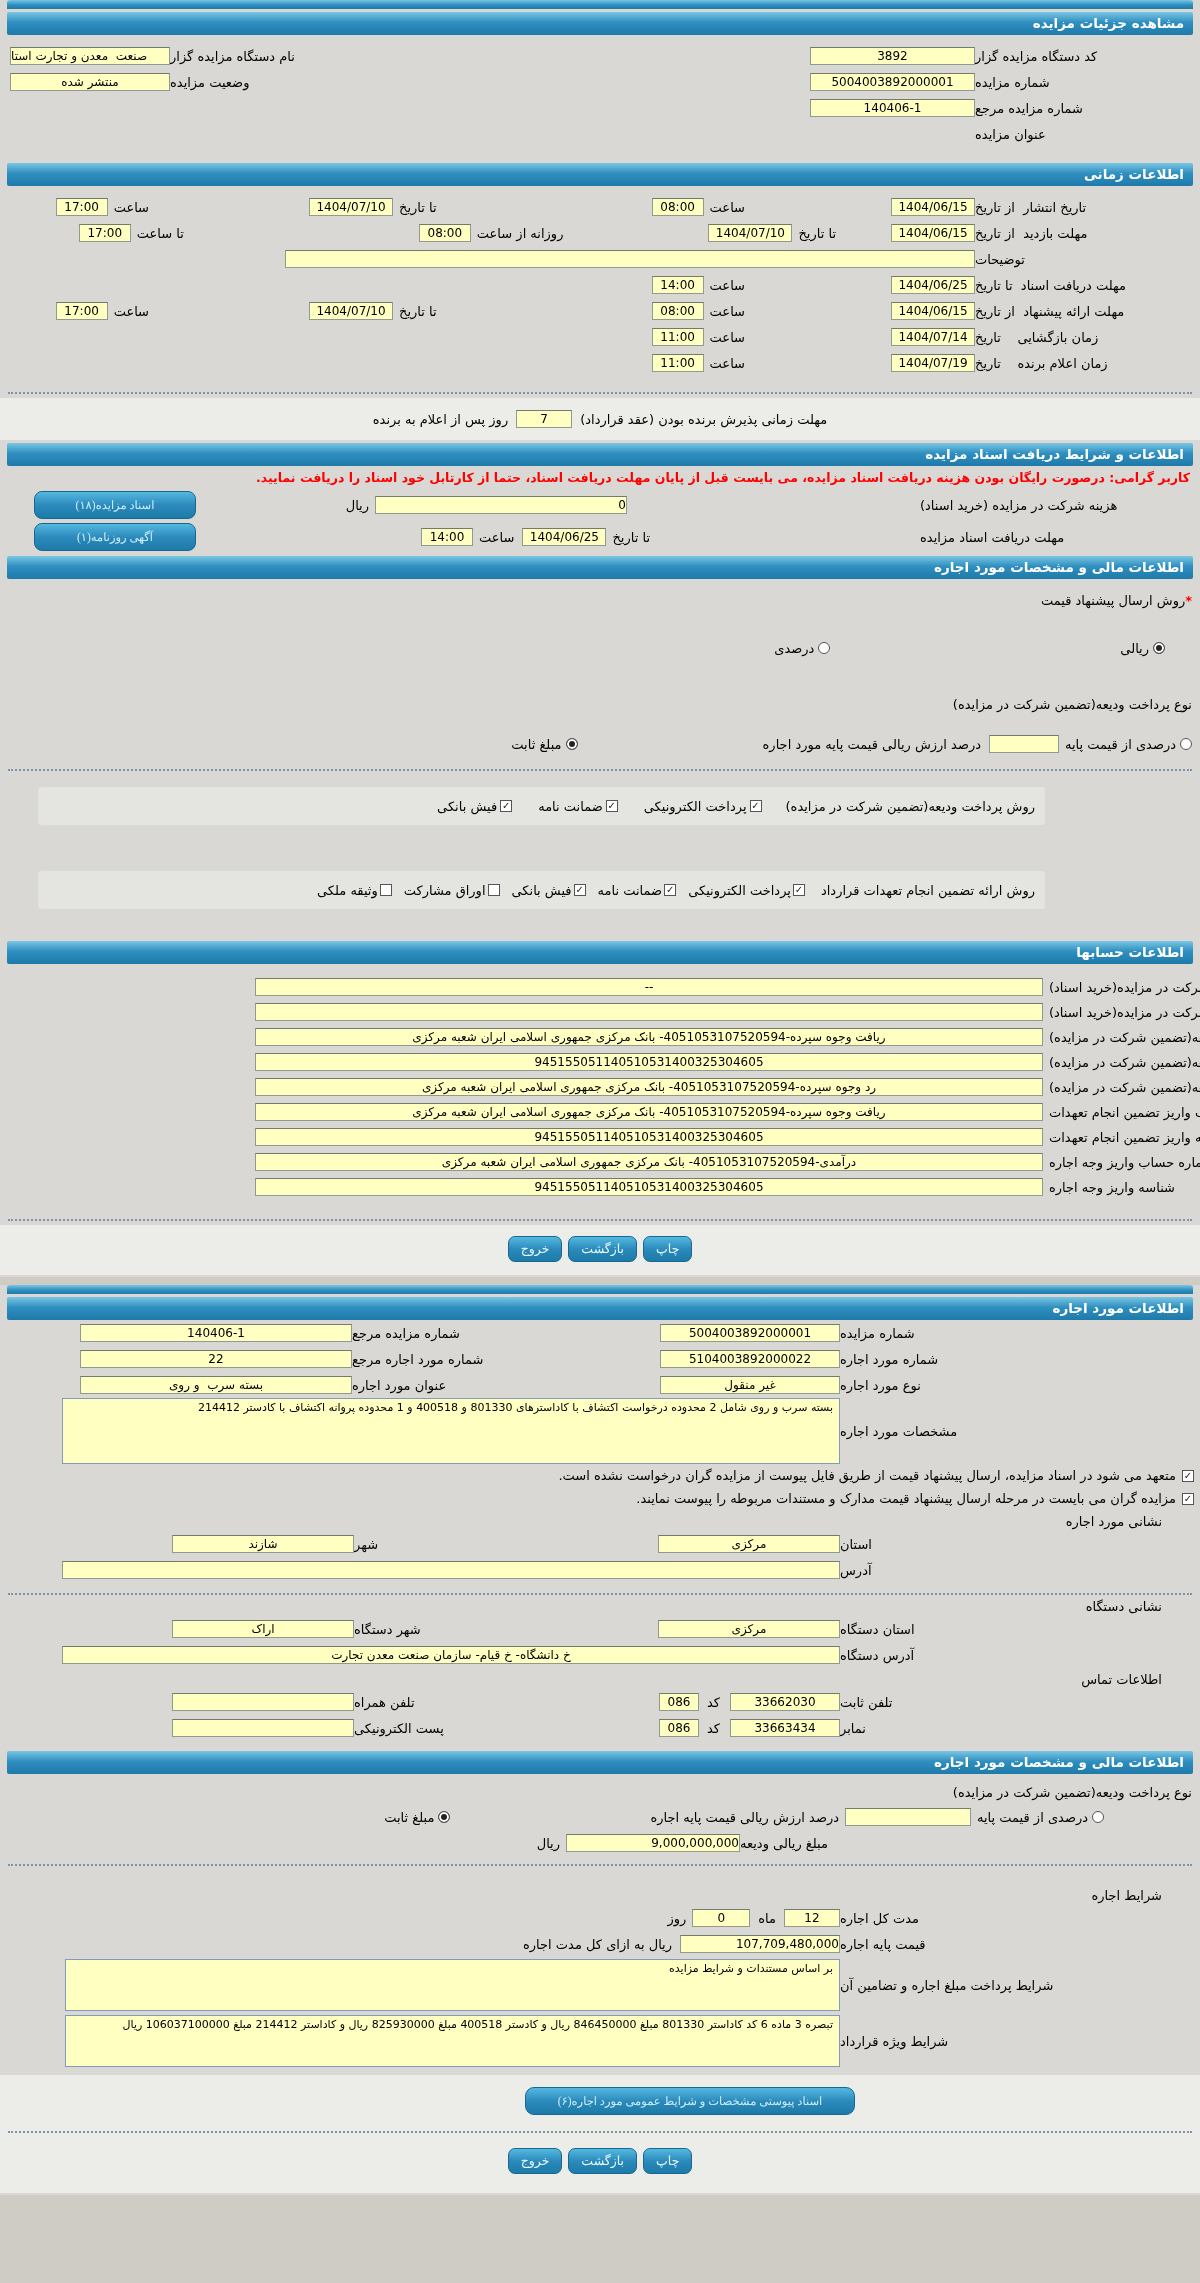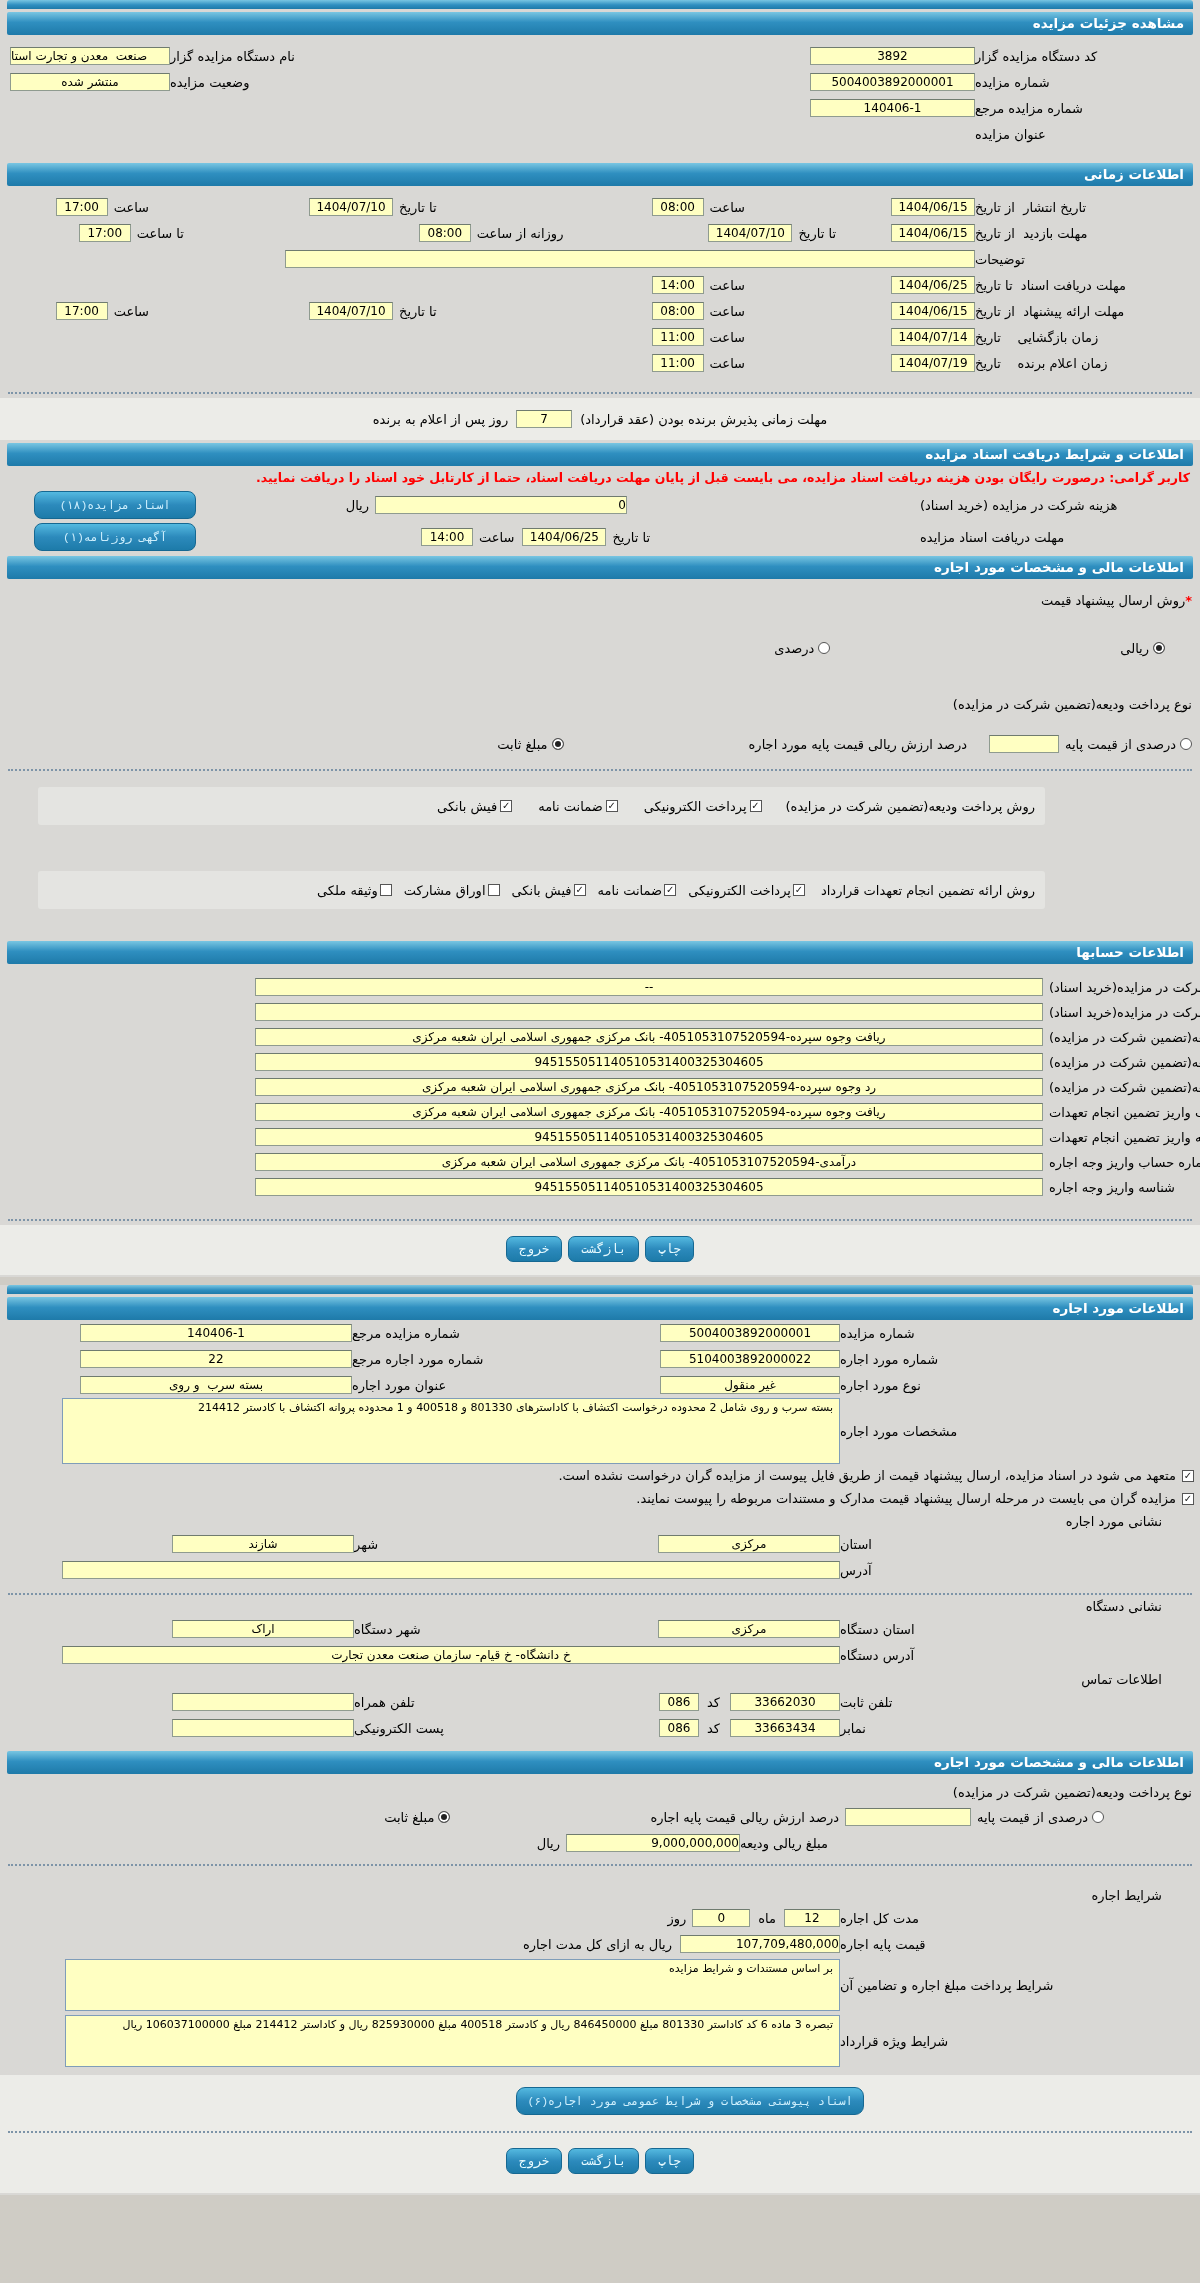--- a/index.html
+++ b/index.html
@@ -21,21 +21,21 @@
       font-size:11px;line-height:14px;padding:2px 6px;text-align:right;white-space:pre-wrap;}
   .w84{width:84px}.w52{width:52px}.w56{width:56px}.w70{width:70px}
   .rd{display:inline-block;width:12px;height:12px;border-radius:50%;background:#fff;
       border:1px solid #555;box-sizing:border-box;flex:none;}
   .rd.on{box-shadow:inset 0 0 0 2px #fff;background:#222;}
   .ck{display:inline-block;width:12px;height:12px;background:#fff;border:1px solid #555;
       box-sizing:border-box;font-size:10px;line-height:10px;text-align:center;color:#222;flex:none;}
   .ck.on::after{content:"\2713";}
   .btn{display:inline-block;background:linear-gradient(#54b9e0,#2c8abc 50%,#1d7ba9);
        color:#e8fbff;border:1px solid #166892;border-radius:7px;padding:4px 12px;
-       font-size:12.5px;font-family:Liberation Mono, monospace;cursor:pointer;}
+       font-size:12.5px;font-family:Liberation Serif, serif;cursor:pointer;}
   .sbtn{width:162px;text-align:center;border-radius:8px;padding:6px 4px;font-size:11.5px;color:#cdeffd;}
   .dots{border-top:2px dotted #7d94a8;margin:4px 8px;height:0;}
   .lite{background:#ececе8;background:#ececE8;}
   .warn{color:#f00;font-weight:bold;font-size:12.5px;padding:4px 10px;}
   .link{color:#c400c4;font-style:italic;font-size:13px;}
   .grp{padding:4px 38px 2px 0;}
   .star{color:#f00;font-weight:bold;}
   .acc{position:relative;height:25px;}
   .acc .lbl{position:absolute;left:1049px;top:4px;}
   .acc .inp{position:absolute;left:255px;width:788px;top:2px;}
@@ -162,21 +162,21 @@
     <span class="rd" style="margin-right:290px"></span>
     <span class="lbl" style="margin-right:4px">درصدی</span>
   </div>
   <div class="row" style="margin-top:30px;padding-right:8px">
     <span class="lbl">نوع پرداخت ودیعه(تضمین شرکت در مزایده)</span>
   </div>
   <div class="row" style="margin-top:14px;padding-right:8px">
     <span class="rd"></span>
     <span class="lbl" style="margin-right:4px">درصدی از قیمت پایه</span>
     <span class="inp w70" style="margin-right:6px"></span>
-    <span class="lbl" style="margin-right:22px">درصد ارزش ریالی قیمت پایه مورد اجاره</span>
+    <span class="lbl" style="margin-right:8px">درصد ارزش ریالی قیمت پایه مورد اجاره</span>
     <span class="rd on" style="margin-right:185px"></span>
     <span class="lbl" style="margin-right:4px">مبلغ ثابت</span>
   </div>
   <div class="dots" style="margin-top:12px"></div>
   <div class="cbx" style="margin-top:16px">
     <span class="lbl">روش پرداخت ودیعه(تضمین شرکت در مزایده)</span>
     <span class="ck on" style="margin-right:24px"></span>
     <span class="lbl" style="margin-right:3px">پرداخت الکترونیکی</span>
     <span class="ck on" style="margin-right:26px"></span>
     <span class="lbl" style="margin-right:3px">ضمانت نامه</span>

